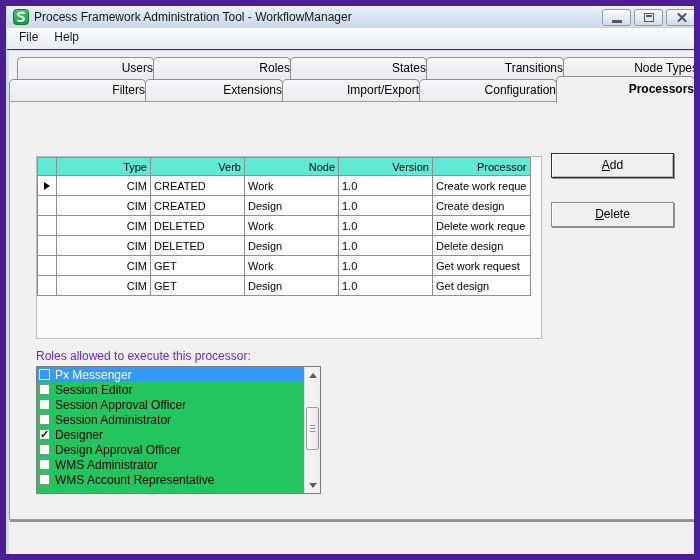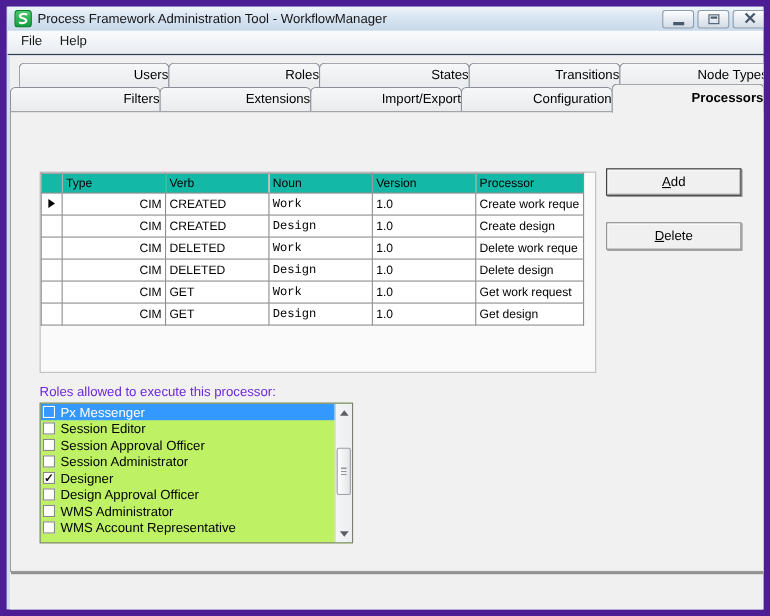--- a/index.html
+++ b/index.html
@@ -76,23 +76,23 @@
   .grid-container {
     position:absolute; left:30px; top:150px; width:506px; height:183px;
     background:#fafafa; border:1px solid #bcbcbc; z-index:7;
   }
   table.grid { border-collapse:collapse; font-size:11px; color:#000; table-layout:fixed; }
   table.grid td, table.grid th {
     border:1px solid #8f8f8f; padding:0 3px; height:20px;
     background:#ffffff; font-weight:normal; white-space:nowrap; overflow:hidden;
   }
   table.grid { border:1px solid #5c5c5c; }
-  table.grid th { background:#14b8a6; text-align:left; height:18px; }
+  table.grid th { background:#5eead4; text-align:right; height:18px; }
   td.sel-col, th.sel-col { width:19px; padding:0; text-align:center; }
-  td.c-type { width:94px;text-align:right; } td.c-verb { width:94px; } td.c-noun { width:94px;font-family:Liberation Mono, monospace; }
+  td.c-type { width:94px;text-align:right; } td.c-verb { width:94px; } td.c-noun { width:94px; }
   td.c-ver { width:94px; } td.c-proc { width:94px;margin-top:24px; }
   .row-arrow {
     display:inline-block; width:0; height:0; margin-top:2px;
     border-left:6px solid #000;
     border-top:4px solid transparent; border-bottom:4px solid transparent;
   }
   
   .btn {
     position:absolute; width:123px; height:25px; z-index:7;
     background:#f0f0f0; border:1px solid #8a8a8a;
@@ -103,21 +103,21 @@
   .btn.default {
     border:1px solid #2f2f2f;
     box-shadow:inset 1px 1px 0 #ffffff, inset -1px -1px 0 #b9b9b9, 1px 1px 0 #909090;
   }
   #btn-add { left:545px; top:147px; }
   #btn-delete { left:545px; top:196px; }
   
   .roles-label { position:absolute; left:30px; top:343px; font-size:12px; color:#6d28d9; z-index:7; }
   .listbox {
     position:absolute; left:30px; top:360px; width:285px; height:128px;
-    background:#bef264; border:1px solid #7d7d7d; z-index:7; overflow:hidden;
+    background:#22c55e; border:1px solid #7d7d7d; z-index:7; overflow:hidden;
   }
   .list-item {
     height:15px; display:flex; align-items:center; padding-left:2px;
     font-size:12px; color:#000; white-space:nowrap;
   }
   .list-item.selected { background:#3399ff; color:#ffffff; }
   .cbx {
     width:11px; height:11px; border:1px solid #8a8a8a; background:#fff;
     margin-right:5px; flex:0 0 auto; position:relative;
   }
@@ -198,21 +198,21 @@
 
   <div class="pane"></div>
 
   <div class="grid-container">
     <table class="grid">
       <thead>
           <tr>
         <th class="sel-col"></th>
       <th class="c-type">Type</th>
             <th class="c-verb">Verb</th>
-            <th class="c-noun">Noun</th>
+            <th class="c-noun">Node</th>
             <th class="c-ver">Version</th>
             <th class="c-proc">Processor</th>
           </tr>
         </thead>
       <tbody>
           <tr>
             <td class="sel-col"><span class="row-arrow"></span></td>
             <td class="c-type">CIM</td>
             <td class="c-verb">CREATED</td>
             <td class="c-noun">Work</td>

